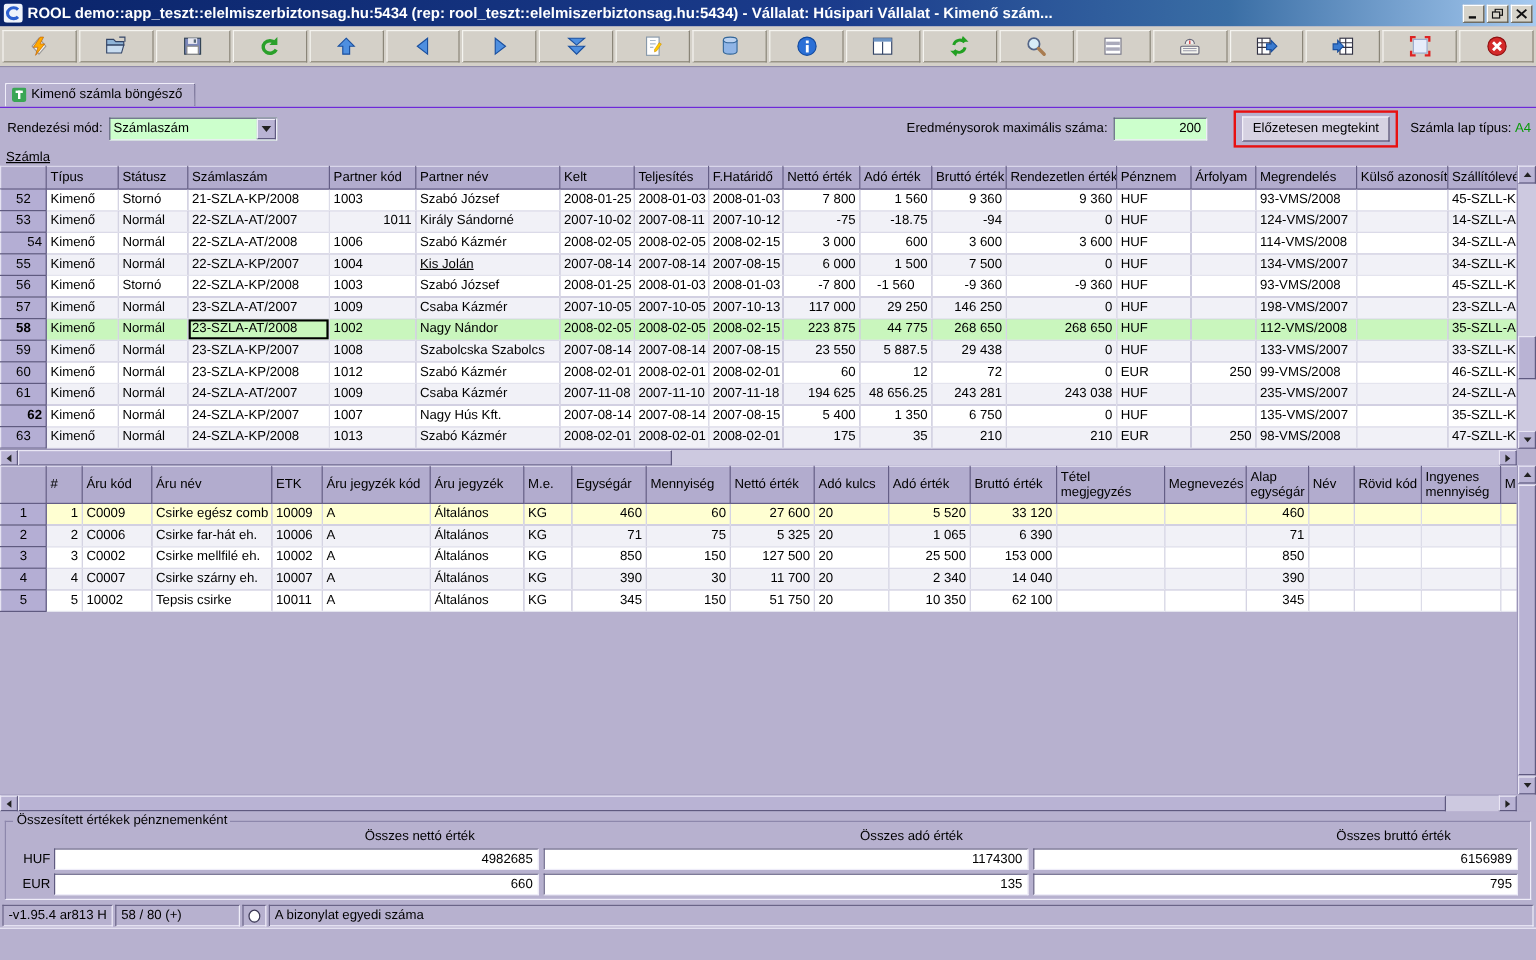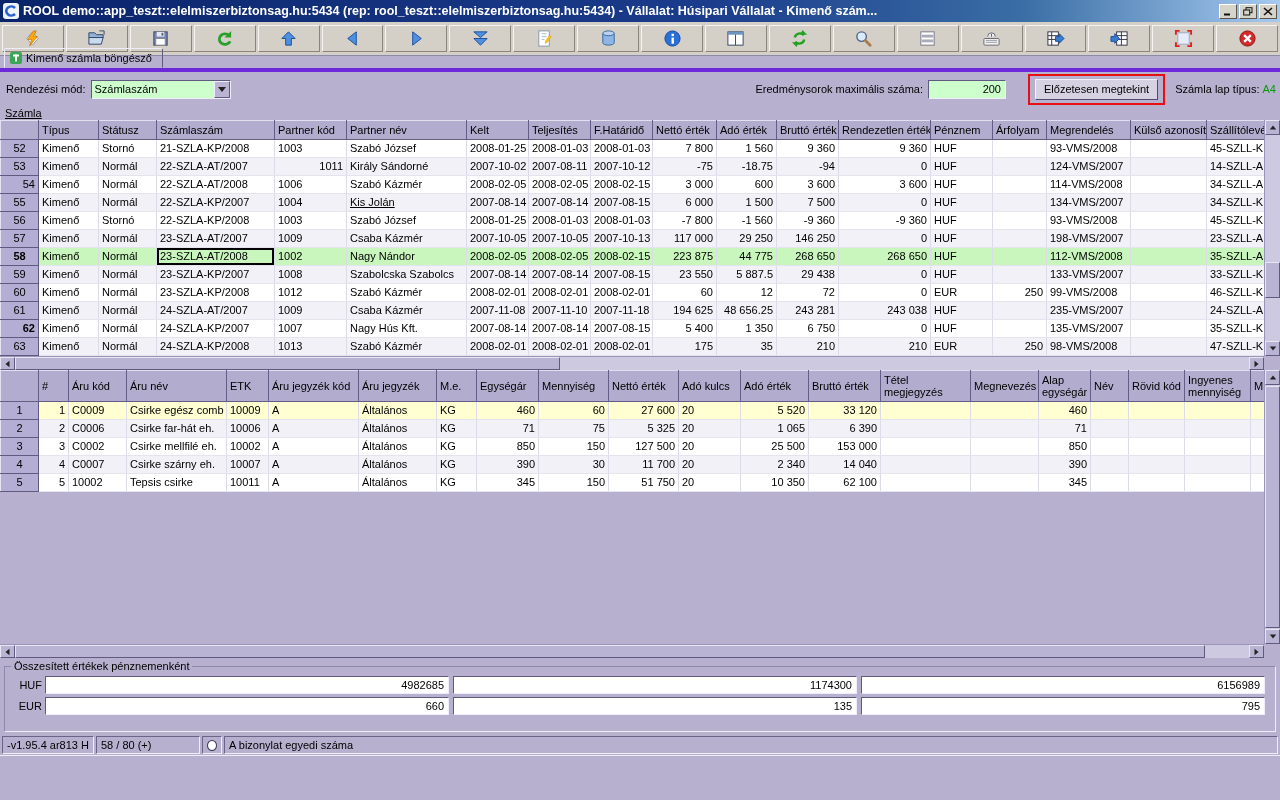--- a/index.html
+++ b/index.html
@@ -15,21 +15,21 @@
   .winbtn { width:18px; height:15px; background:#d6d3c9; border:1px solid; border-color:#fff #5a5548 #5a5548 #fff;
     margin-left:2px; display:flex; align-items:center; justify-content:center; flex:none; }
 
   
   .tbar { height:34px; background:#d4d0c8; border-bottom:1px solid #8e89a8; display:flex; align-items:center; padding:2px 1px; flex:none; }
   .tbtn { flex:1 1 0; height:27px; margin:0 1px; background:#d4d0c8; border:1px solid; border-color:#f5f4f0 #8a8578 #8a8578 #f5f4f0;
     display:flex; align-items:center; justify-content:center; }
   .tbtn svg { width:19px; height:19px; }
 
   
-  .tabrow { height:16px; display:flex; align-items:flex-end; padding-left:4px; border-bottom:4px solid #6d28d9; flex:none; }
+  .tabrow { height:34px; display:flex; align-items:flex-end; padding-left:4px; border-bottom:1px solid #6d28d9; flex:none; }
   .tab { height:20px; display:flex; align-items:center; gap:4px; padding:0 10px 0 5px;
     border:1px solid; border-color:#efedf9 #5f5a80 transparent #efedf9; border-top-left-radius:2px; border-top-right-radius:2px; }
   .tab svg { width:12px; height:12px; }
 
   
   .ctrl { height:34px; display:flex; align-items:center; padding:0 4px 0 6px; flex:none; }
   .lab { white-space:nowrap; }
   .combo { display:flex; margin-left:5px; width:140px; height:19px; border:1px solid; border-color:#5f5a80 #efedf9 #efedf9 #5f5a80; background:#ccffcc; }
   .combo .ctext { flex:1; padding:2px 3px; overflow:hidden; white-space:nowrap; }
   .combo .cbtn { width:16px; background:#b9b3d4; border:1px solid; border-color:#efedf9 #5f5a80 #5f5a80 #efedf9; display:flex; align-items:center; justify-content:center; }
@@ -412,21 +412,21 @@
               <th class="rn" style="text-align: center;">56</th>
               <td style="text-align: left;">Kimenő</td>
               <td style="text-align: left;">Stornó</td>
               <td style="text-align: left;">22-SZLA-KP/2008</td>
               <td style="text-align: left;">1003</td>
               <td style="text-align: left;">Szabó József</td>
               <td style="text-align: left;">2008-01-25</td>
               <td style="text-align: left;">2008-01-03</td>
               <td style="text-align: left;">2008-01-03</td>
               <td style="text-align: right;">-7 800</td>
-              <td style="text-align: right;">-1 560</td>
+              <td style="text-align: center;">-1 560</td>
               <td style="text-align: right;">-9 360</td>
               <td style="text-align: right;">-9 360</td>
               <td style="text-align: left;">HUF</td>
               <td style="text-align: right;"></td>
               <td style="text-align: left;">93-VMS/2008</td>
               <td style="text-align: left;"></td>
               <td style="text-align: left;">45-SZLL-K</td>
             </tr>
             <tr>
               <th class="rn" style="text-align: center;">57</th>
@@ -776,20 +776,26 @@
         </div>
       <div class="hthumb" style="left:15px;width:1190px"></div>
       <div class="sbtn" style="right:0">
           <span class="tri-rt tri-s"></span>
         </div>
     </div>
   </div>
 
   <fieldset class="totals">
     <legend>Összesített értékek pénznemenként</legend>
+    <div class="tot-head">
+      <span class="cspace"></span>
+      <span class="tlab">Összes nettó érték</span>
+      <span class="tlab">Összes adó érték</span>
+      <span class="tlab">Összes bruttó érték</span>
+    </div>
     <div class="tot-row">
       <span class="cur">HUF</span>
       <div class="tot-field">4982685</div>
       <div class="tot-field">1174300</div>
       <div class="tot-field">6156989</div>
     </div>
     <div class="tot-row">
       <span class="cur">EUR</span>
       <div class="tot-field">660</div>
       <div class="tot-field">135</div>

